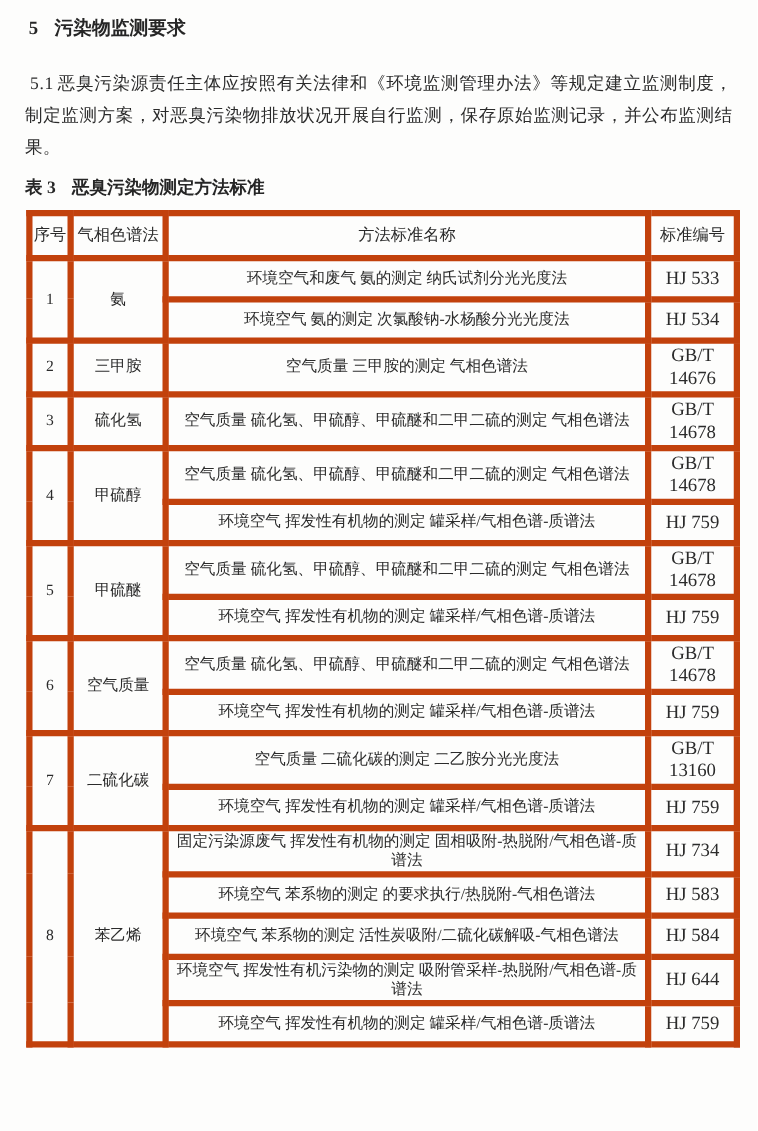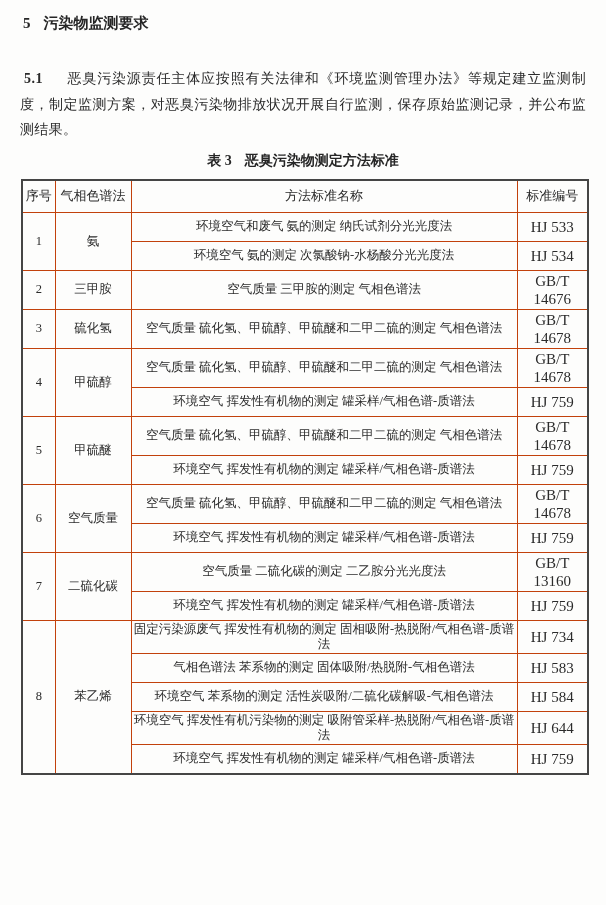--- a/index.html
+++ b/index.html
@@ -7,60 +7,60 @@
     position:relative;
     width:606px;height:905px;
     box-sizing:border-box;
     padding:12px 20px 0 20px;
     background:#fdfdfc;
     color:#2b2b2b;
     font-family:"Liberation Serif","DejaVu Serif",serif;
     overflow:hidden;
   }
   .doc-heading{
-    margin:0 0 32px 3px;
+    margin:0 0 21px 3px;
     font-size:15px;
     font-weight:bold;
     line-height:22px;
     color:#262626;
   }
   .doc-heading .h-num{margin-right:13px;}
   .clause{
     margin:0;
     font-size:14px;
     line-height:25.5px;
     text-align:justify;
     text-indent:4px;
     letter-spacing:0.3px;
     color:#2b2b2b;
   }
   .clause .cnum{
-    font-weight:bold;
-    margin-right:24px;
+    font-weight:normal;
+    margin-right:3px;
     letter-spacing:0.5px;
   }
   .table-caption{
     margin:9px 0 9px 0;
-    text-align:center;
+    text-align:left;
     font-weight:bold;
     font-size:14px;
     color:#262626;
   }
   .table-caption .cap-label{margin-right:13px;}
   table.methods{
     width:566px;
     margin-left:1px;
     border-collapse:collapse;
     table-layout:fixed;
     font-size:12.5px;
     color:#2b2b2b;
     border:2px solid #454545;
   }
   table.methods th, table.methods td{
-    border:1px solid #c2410c;
+    border:5px solid #c2410c;
     text-align:center;
     vertical-align:middle;
     padding:1px 1px;
     height:26px;
     line-height:1.2;
     font-weight:normal;
     overflow:hidden;
   }
   table.methods thead th{
     height:29px;
@@ -167,21 +167,21 @@
           <td>环境空气 挥发性有机物的测定 罐采样/气相色谱-质谱法</td>
           <td class="col-code">HJ 759</td>
         </tr>
         <tr>
           <td rowspan="5">8</td>
           <td rowspan="5">苯乙烯</td>
           <td>固定污染源废气 挥发性有机物的测定 固相吸附-热脱附/气相色谱-质谱法</td>
           <td class="col-code">HJ 734</td>
         </tr>
         <tr>
-          <td>气相色谱法 苯系物的测定 固体吸附/热脱附-气相色谱法</td>
+          <td>环境空气 苯系物的测定 的要求执行/热脱附-气相色谱法</td>
           <td class="col-code">HJ 583</td>
         </tr>
         <tr>
           <td>环境空气 苯系物的测定 活性炭吸附/二硫化碳解吸-气相色谱法</td>
           <td class="col-code">HJ 584</td>
         </tr>
         <tr>
           <td>环境空气 挥发性有机污染物的测定 吸附管采样-热脱附/气相色谱-质谱法</td>
           <td class="col-code">HJ 644</td>
         </tr>

